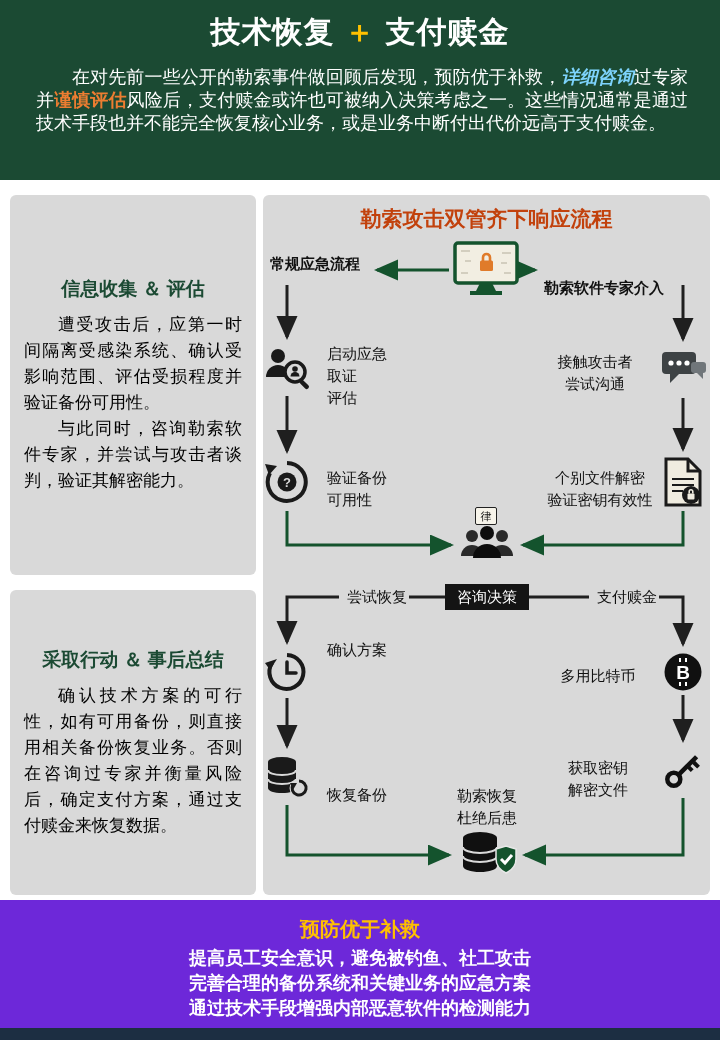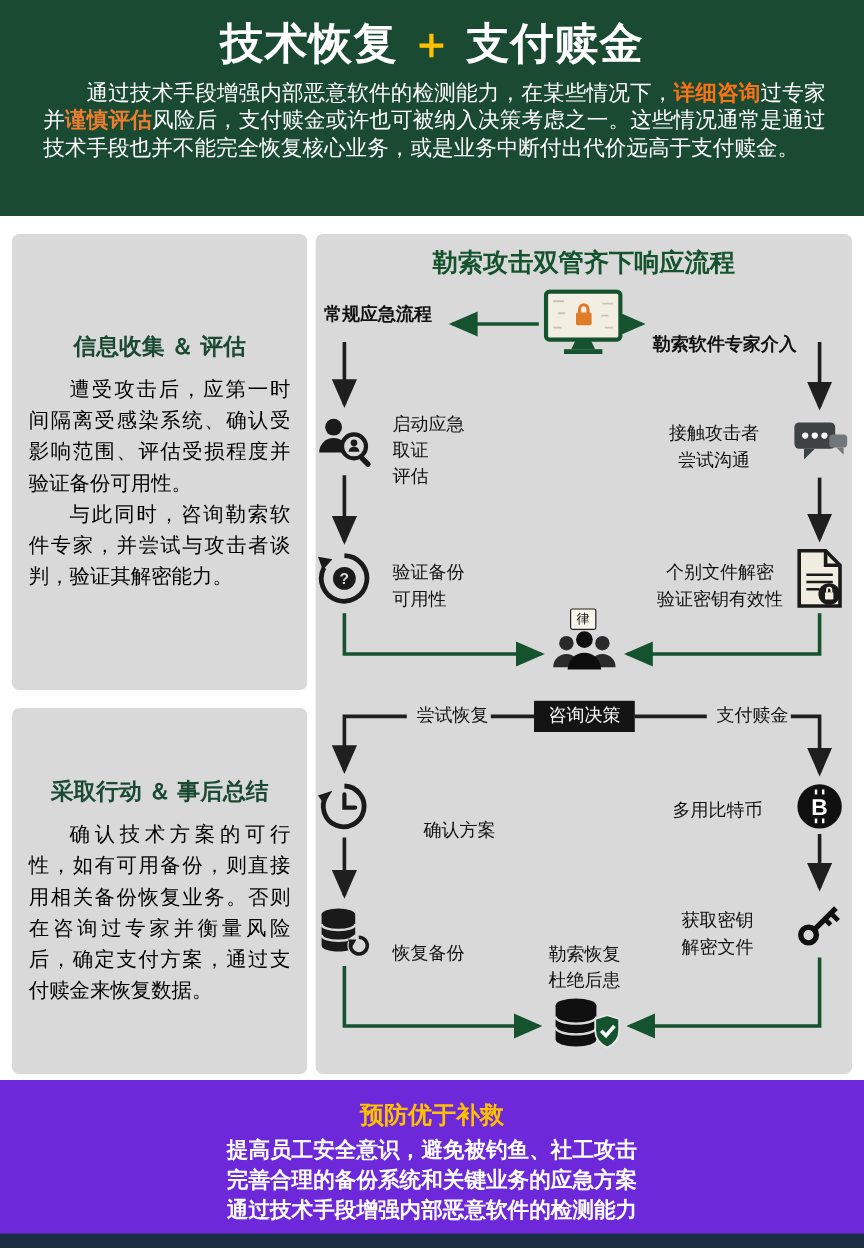--- a/index.html
+++ b/index.html
@@ -1,31 +1,31 @@
 <!DOCTYPE html>
 <html><head>
 <meta charset="utf-8">
 <style>
   html,body{margin:0;padding:0;background:#fff;}
   body{font-family:"Liberation Sans","DejaVu Sans",sans-serif;}
   .page{position:relative;width:720px;height:1040px;background:#ffffff;overflow:hidden;}
   .abs{position:absolute;}
   .header{left:0;top:0;width:720px;height:180px;background:#1b4a33;}
-  .page-title{top:12px;width:100%;text-align:center;color:#ffffff;font-size:36px;font-weight:bold;letter-spacing:1px;}
+  .page-title{top:12px;width:100%;text-align:center;color:#ffffff;font-size:30px;font-weight:bold;letter-spacing:1px;}
   .page-title .plus{color:#ffc000;margin:0 10px;}
   .intro{left:36px;top:66px;width:652px;color:#ffffff;font-size:18px;line-height:23px;text-align:justify;text-indent:2em;}
-  .hl1{color:#f97316;font-weight:bold;}
+  .hl1{color:#7dd3fc;font-weight:bold;font-style:italic;}
   .hl2{color:#ed7d31;font-weight:bold;}
   .side-box{left:10px;width:246px;background:#d9d9d9;border-radius:6px;display:flex;flex-direction:column;justify-content:center;padding:16px 14px;box-sizing:border-box;}
   .side-box .box-title{color:#1b4a33;font-size:19px;font-weight:bold;text-align:center;margin-bottom:10px;}
   .side-box p{margin:0;color:#000;font-size:17px;line-height:26px;text-align:justify;text-indent:2em;}
   .box1{top:195px;height:380px;}
   .box2{top:590px;height:305px;}
   .flow-panel{left:263px;top:195px;width:447px;height:700px;background:#d9d9d9;border-radius:6px;}
-  .flow-title{top:10px;width:100%;text-align:center;color:#14532d;font-size:21px;font-weight:bold;z-index:2;}
+  .flow-title{top:10px;width:100%;text-align:center;color:#c2410c;font-size:21px;font-weight:bold;z-index:2;}
   .flow-label{font-size:15px;color:#111;line-height:22px;white-space:pre-line;z-index:2;}
   .branch{font-weight:bold;text-align:center;}
   .ctr{text-align:center;}
   .on-line{background:#d9d9d9;text-align:right;padding:0 2px;height:20px;line-height:20px;margin-left:12px;}
   .decision{left:182px;top:389px;width:84px;height:26px;background:#141414;color:#fff;font-size:15px;font-weight:normal;text-align:center;line-height:26px;z-index:3;}
   .badge{left:212px;top:312px;width:20px;height:16px;background:#f7f4ea;border:1px solid #222;font-size:11px;line-height:16px;text-align:center;color:#111;z-index:4;border-radius:2px;}
   .icon{z-index:2;}
   .icon svg{display:block;}
   svg text{font-family:"Liberation Sans","DejaVu Sans",sans-serif;}
   .connectors{left:0;top:0;z-index:1;}
@@ -38,21 +38,21 @@
 </head>
 <body>
 
 <div class="page">
 
   <div class="abs header">
     <div class="abs page-title">
       <span>技术恢复</span><span class="plus">＋</span><span>支付赎金</span>
     </div>
     <div class="abs intro">
-      <span>通过技术手段增强内部恶意软件的检测能力，在某些情况下，</span><span class="hl1">详细咨询</span><span>过专家并</span><span class="hl2">谨慎评估</span><span>风险后，支付赎金或许也可被纳入决策考虑之一。这些情况通常是通过技术手段也并不能完全恢复核心业务，或是业务中断付出代价远高于支付赎金。</span>
+      <span>在对先前一些公开的勒索事件做回顾后发现，预防优于补救，</span><span class="hl1">详细咨询</span><span>过专家并</span><span class="hl2">谨慎评估</span><span>风险后，支付赎金或许也可被纳入决策考虑之一。这些情况通常是通过技术手段也并不能完全恢复核心业务，或是业务中断付出代价远高于支付赎金。</span>
     </div>
   </div>
 
   <div class="abs side-box box2">
     <div class="box-title">采取行动 ＆ 事后总结</div>
     <p>确认技术方案的可行性，如有可用备份，则直接用相关备份恢复业务。否则在咨询过专家并衡量风险后，确定支付方案，通过支付赎金来恢复数据。</p>
   </div>
 
   <div class="abs side-box box1">
     <div class="box-title">信息收集 ＆ 评估</div>
@@ -97,21 +97,21 @@
       <svg width="66" height="56" viewBox="0 0 66 56">
         <rect x="2" y="2" width="62" height="40" rx="3" fill="#f2eee2" stroke="#14532d" stroke-width="3.5"></rect>
         <path d="M8 10 h9 M8 32 h7 M49 12 h9 M51 32 h7 M12 20 h6 M48 22 h6" stroke="#c9c3b4" stroke-width="1.6" fill="none"></path>
         <path d="M30 20 v-3.5 a3.5 3.5 0 0 1 7 0 V20" fill="none" stroke="#e07b2a" stroke-width="2.6"></path>
         <rect x="27" y="19.5" width="13" height="10.5" rx="1.5" fill="#e07b2a"></rect>
         <path d="M27 42 h12 l4 8 H23 z" fill="#14532d"></path>
         <rect x="17" y="50" width="32" height="4" fill="#14532d"></rect>
       </svg>
     </div>
 
-    <div class="abs flow-label branch" style="left:0px;top:58px;width:104px;font-family:Liberation Mono, monospace;">常规应急流程</div>
+    <div class="abs flow-label branch" style="left:0px;top:58px;width:104px;">常规应急流程</div>
     <div class="abs flow-label branch" style="left:274px;top:58px;width:134px;margin-top:24px;">勒索软件专家介入</div>
 
     <div class="abs icon" style="left:1px;top:150px;">
       <svg width="46" height="46" viewBox="0 0 46 46">
         <circle cx="14" cy="11" r="7" fill="#1a1a1a"></circle>
         <path d="M2 32 a12 12 0 0 1 24 0 z" fill="#1a1a1a"></path>
         <circle cx="31" cy="27" r="10" fill="#d9d9d9" stroke="#1a1a1a" stroke-width="3.5"></circle>
         <circle cx="31" cy="24" r="2.8" fill="#1a1a1a"></circle>
         <path d="M26.5 31.5 a4.5 4.5 0 0 1 9 0 z" fill="#1a1a1a"></path>
         <rect x="38" y="34" width="11" height="4.5" rx="2" transform="rotate(45 38 34)" fill="#1a1a1a"></rect>
@@ -175,21 +175,21 @@
     <div class="abs flow-label on-line" style="left:64px;top:392px;width:66px;">尝试恢复</div>
     <div class="abs flow-label on-line" style="left:314px;top:392px;width:66px;">支付赎金</div>
 
     <div class="abs icon" style="left:2px;top:455px;">
       <svg width="44" height="44" viewBox="0 0 44 44">
         <path d="M22 5 A17 17 0 1 1 7 13" fill="none" stroke="#1a1a1a" stroke-width="4"></path>
         <polygon points="0,13 12,9 5,20" fill="#1a1a1a"></polygon>
         <path d="M22 12 V23 H31" fill="none" stroke="#1a1a1a" stroke-width="3.5" stroke-linecap="round"></path>
       </svg>
     </div>
-    <div class="abs flow-label" style="left:64px;top:487px;margin-left:26px;">确认方案</div>
+    <div class="abs flow-label" style="left:64px;top:444px;">确认方案</div>
 
     <div class="abs icon" style="left:1px;top:559px;">
       <svg width="46" height="46" viewBox="0 0 46 46">
         <ellipse cx="18" cy="8" rx="14" ry="5" fill="#1a1a1a"></ellipse>
         <path d="M4 8 V34 c0 3 6 5 14 5 s14 -2 14 -5 V8" fill="#1a1a1a"></path>
         <path d="M4 16 c0 3 6 5 14 5 s14 -2 14 -5 M4 25 c0 3 6 5 14 5 s14 -2 14 -5" stroke="#d9d9d9" stroke-width="2" fill="none"></path>
         <circle cx="35" cy="34" r="9.5" fill="#d9d9d9"></circle>
         <path d="M35 27 a7 7 0 1 1 -6 3.5" fill="none" stroke="#1a1a1a" stroke-width="3"></path>
         <polygon points="26,29 33,29 29,36" fill="#1a1a1a"></polygon>
       </svg>

